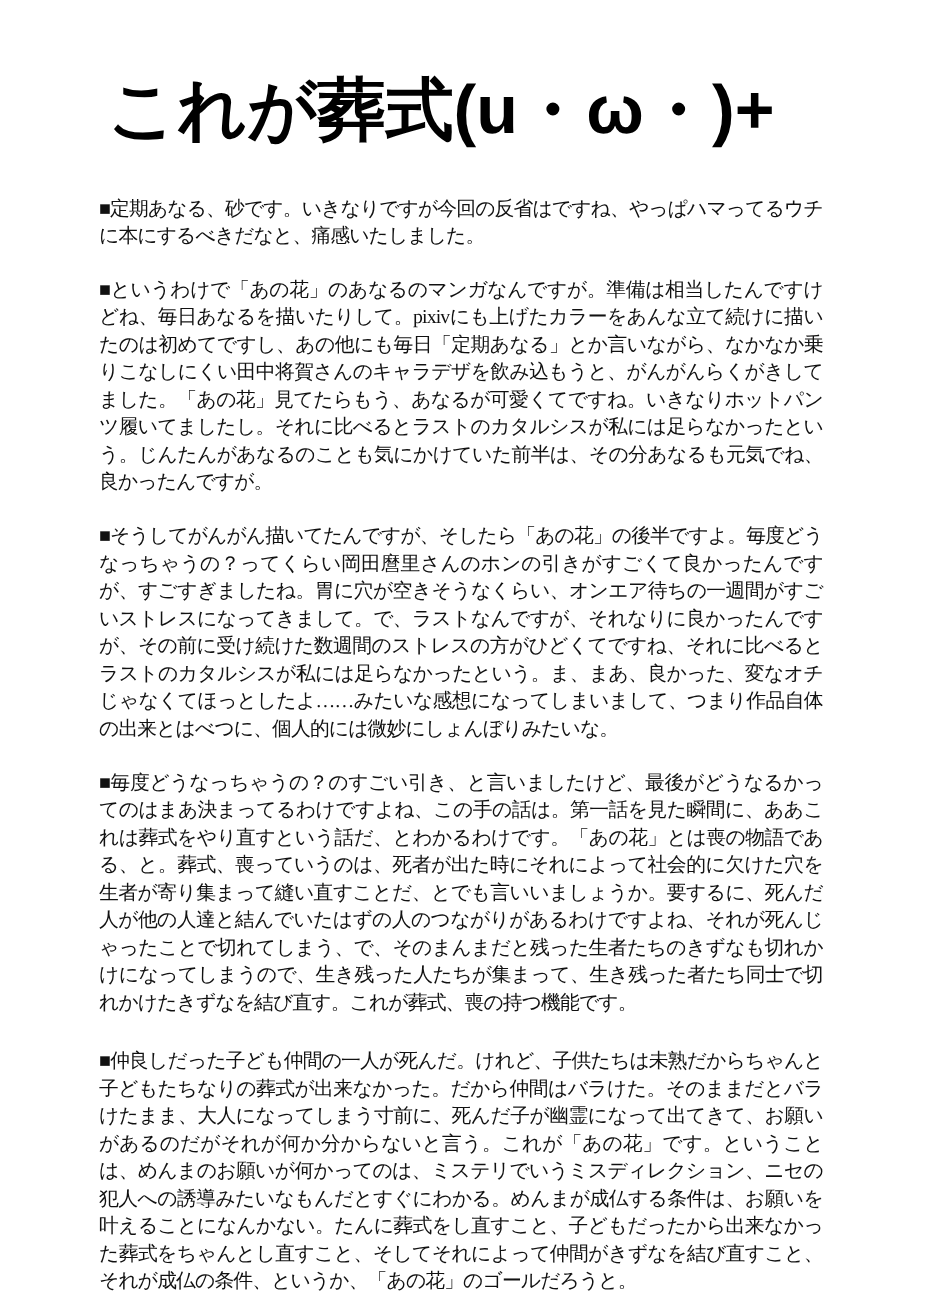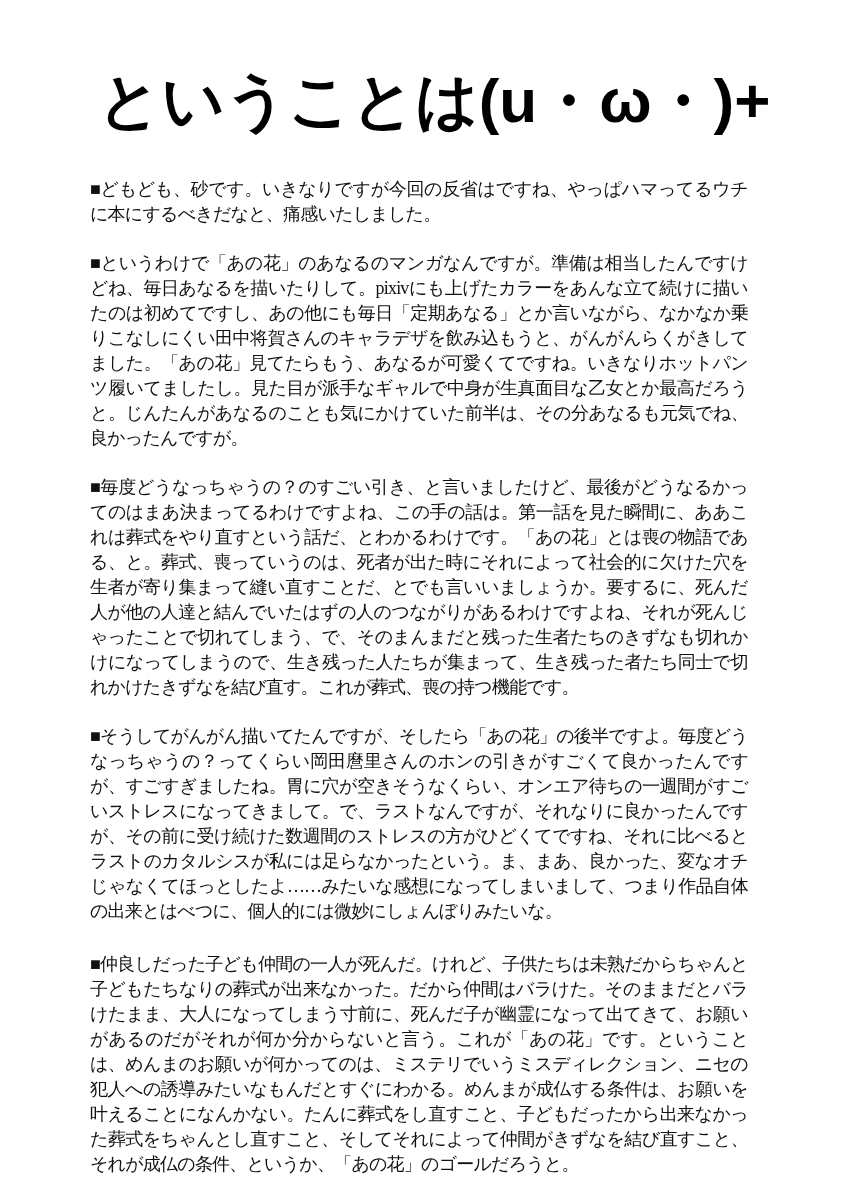--- a/index.html
+++ b/index.html
@@ -44,22 +44,22 @@
   }
   .body-text p:last-child {
     margin-bottom: 0;
     margin-top: 28px;
   }
 </style>
 </head>
 <body>
 
 <div class="page">
-  <h1 class="doc-title">ということは(u・ω・)+</h1>
+  <h1 class="doc-title">これが葬式(u・ω・)+</h1>
 
   <div class="body-text">
-    <p>■どもども、砂です。いきなりですが今回の反省はですね、やっぱハマってるウチに本にするべきだなと、痛感いたしました。</p>
-    <p>■というわけで「あの花」のあなるのマンガなんですが。準備は相当したんですけどね、毎日あなるを描いたりして。pixivにも上げたカラーをあんな立て続けに描いたのは初めてですし、あの他にも毎日「定期あなる」とか言いながら、なかなか乗りこなしにくい田中将賀さんのキャラデザを飲み込もうと、がんがんらくがきしてました。「あの花」見てたらもう、あなるが可愛くてですね。いきなりホットパンツ履いてましたし。見た目が派手なギャルで中身が生真面目な乙女とか最高だろうと。じんたんがあなるのことも気にかけていた前半は、その分あなるも元気でね、良かったんですが。</p>
+    <p>■定期あなる、砂です。いきなりですが今回の反省はですね、やっぱハマってるウチに本にするべきだなと、痛感いたしました。</p>
+    <p>■というわけで「あの花」のあなるのマンガなんですが。準備は相当したんですけどね、毎日あなるを描いたりして。pixivにも上げたカラーをあんな立て続けに描いたのは初めてですし、あの他にも毎日「定期あなる」とか言いながら、なかなか乗りこなしにくい田中将賀さんのキャラデザを飲み込もうと、がんがんらくがきしてました。「あの花」見てたらもう、あなるが可愛くてですね。いきなりホットパンツ履いてましたし。それに比べるとラストのカタルシスが私には足らなかったという。じんたんがあなるのことも気にかけていた前半は、その分あなるも元気でね、良かったんですが。</p>
+    <p>■そうしてがんがん描いてたんですが、そしたら「あの花」の後半ですよ。毎度どうなっちゃうの？ってくらい岡田麿里さんのホンの引きがすごくて良かったんですが、すごすぎましたね。胃に穴が空きそうなくらい、オンエア待ちの一週間がすごいストレスになってきまして。で、ラストなんですが、それなりに良かったんですが、その前に受け続けた数週間のストレスの方がひどくてですね、それに比べるとラストのカタルシスが私には足らなかったという。ま、まあ、良かった、変なオチじゃなくてほっとしたよ……みたいな感想になってしまいまして、つまり作品自体の出来とはべつに、個人的には微妙にしょんぼりみたいな。</p>
     <p>■毎度どうなっちゃうの？のすごい引き、と言いましたけど、最後がどうなるかってのはまあ決まってるわけですよね、この手の話は。第一話を見た瞬間に、ああこれは葬式をやり直すという話だ、とわかるわけです。「あの花」とは喪の物語である、と。葬式、喪っていうのは、死者が出た時にそれによって社会的に欠けた穴を生者が寄り集まって縫い直すことだ、とでも言いいましょうか。要するに、死んだ人が他の人達と結んでいたはずの人のつながりがあるわけですよね、それが死んじゃったことで切れてしまう、で、そのまんまだと残った生者たちのきずなも切れかけになってしまうので、生き残った人たちが集まって、生き残った者たち同士で切れかけたきずなを結び直す。これが葬式、喪の持つ機能です。</p>
-    <p>■そうしてがんがん描いてたんですが、そしたら「あの花」の後半ですよ。毎度どうなっちゃうの？ってくらい岡田麿里さんのホンの引きがすごくて良かったんですが、すごすぎましたね。胃に穴が空きそうなくらい、オンエア待ちの一週間がすごいストレスになってきまして。で、ラストなんですが、それなりに良かったんですが、その前に受け続けた数週間のストレスの方がひどくてですね、それに比べるとラストのカタルシスが私には足らなかったという。ま、まあ、良かった、変なオチじゃなくてほっとしたよ……みたいな感想になってしまいまして、つまり作品自体の出来とはべつに、個人的には微妙にしょんぼりみたいな。</p>
     <p>■仲良しだった子ども仲間の一人が死んだ。けれど、子供たちは未熟だからちゃんと子どもたちなりの葬式が出来なかった。だから仲間はバラけた。そのままだとバラけたまま、大人になってしまう寸前に、死んだ子が幽霊になって出てきて、お願いがあるのだがそれが何か分からないと言う。これが「あの花」です。ということは、めんまのお願いが何かってのは、ミステリでいうミスディレクション、ニセの犯人への誘導みたいなもんだとすぐにわかる。めんまが成仏する条件は、お願いを叶えることになんかない。たんに葬式をし直すこと、子どもだったから出来なかった葬式をちゃんとし直すこと、そしてそれによって仲間がきずなを結び直すこと、それが成仏の条件、というか、「あの花」のゴールだろうと。</p>
   </div>
 </div>
 
 </body></html>

